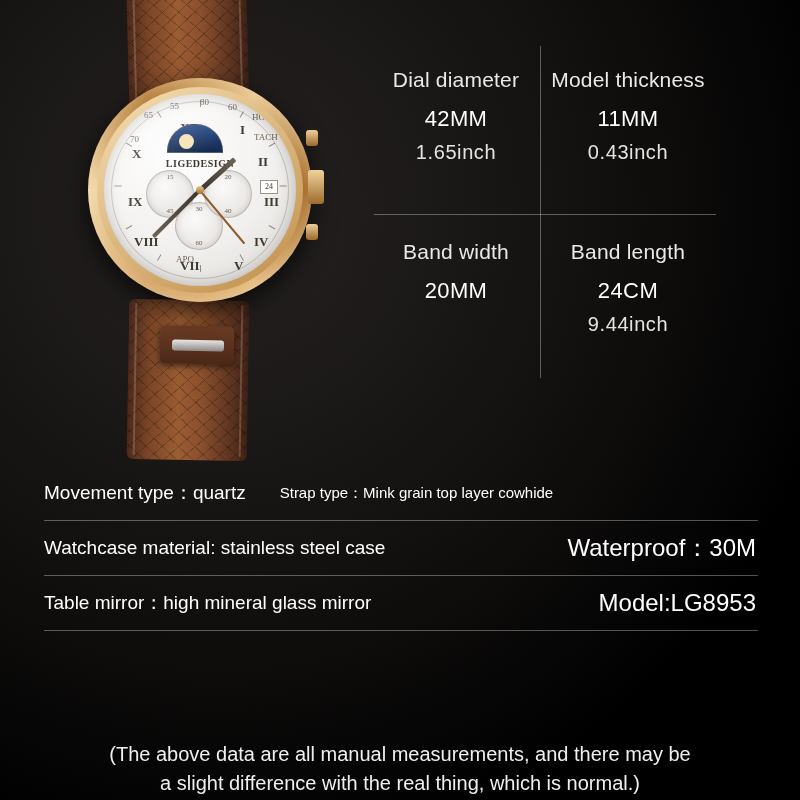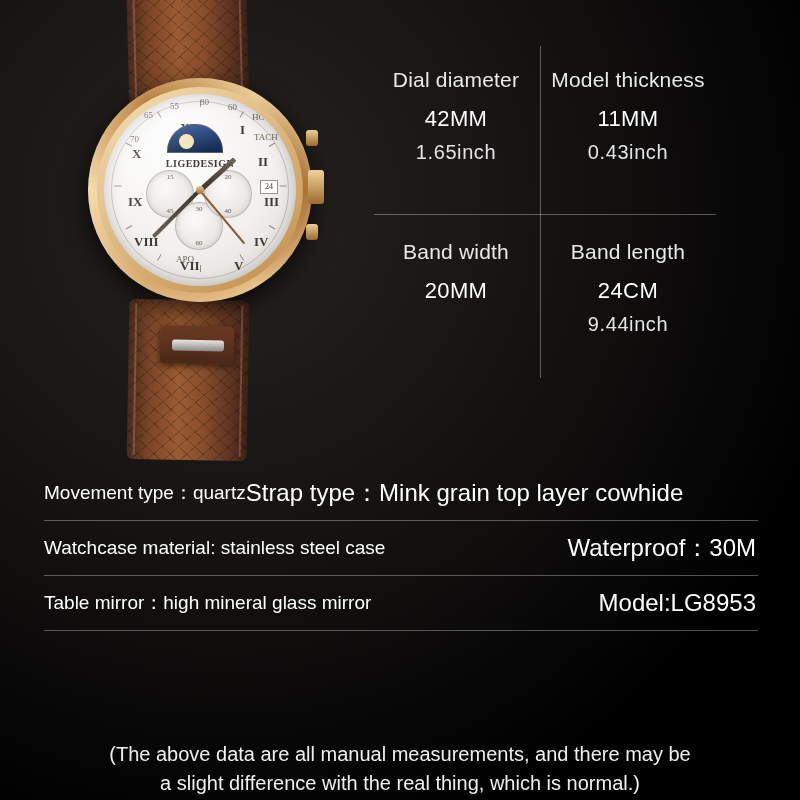--- a/index.html
+++ b/index.html
@@ -311,22 +311,23 @@
     border-bottom: 1px solid rgba(255,255,255,.32);
     display: flex;
     align-items: center;
   }
   .row .left {
     font-size: 19px;
     color: #ffffff;
     white-space: nowrap;
   }
   .row .mid {
-    font-size: 24px;
+    font-size: 15px;
     color: #ffffff;
+    margin-left: 34px;
     white-space: nowrap;
   }
   .row .right {
     position: absolute;
     right: 2px;
     font-size: 24px;
     color: #ffffff;
     white-space: nowrap;
   }
   .note {

